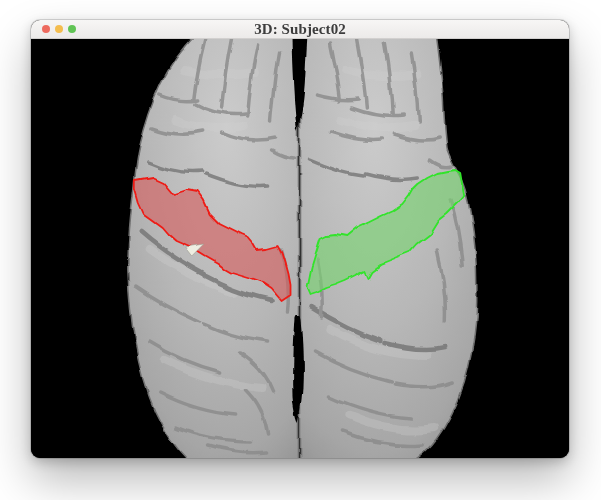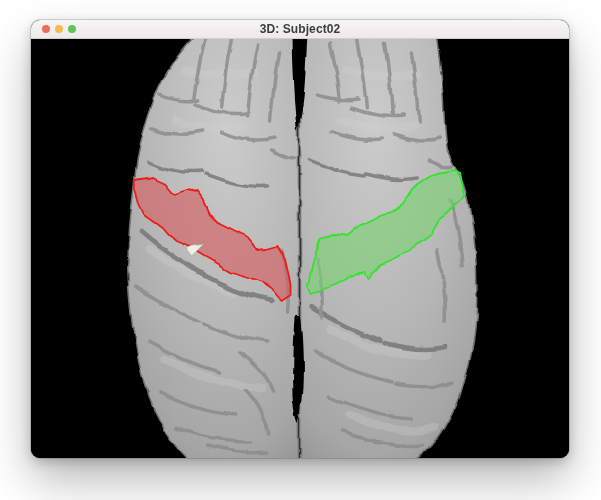--- a/index.html
+++ b/index.html
@@ -19,22 +19,22 @@
     overflow:hidden;
   }
   .titlebar{
     position:absolute;left:0;top:0;right:0;height:19px;
     background:linear-gradient(#f7f6f5,#eceae9);
     border-bottom:1px solid #d2d0cf;
     display:flex;align-items:center;justify-content:center;
     box-sizing:border-box;
   }
   .title{
-    font-size:12px;font-weight:bold;color:#3d3d3d;letter-spacing:.1px;
-    line-height:18px;user-select:none;
+    font-size:15px;font-weight:bold;color:#3d3d3d;letter-spacing:.1px;
+    line-height:18px;user-select:none;font-family:Liberation Serif, serif;
   }
   .lights{
     position:absolute;left:11px;top:50%;transform:translateY(-50%);
     display:block;
   }
   .content{
     position:absolute;left:0;top:19px;right:0;bottom:0;
   }
   .content svg{display:block;width:100%;height:100%;}
 </style>

